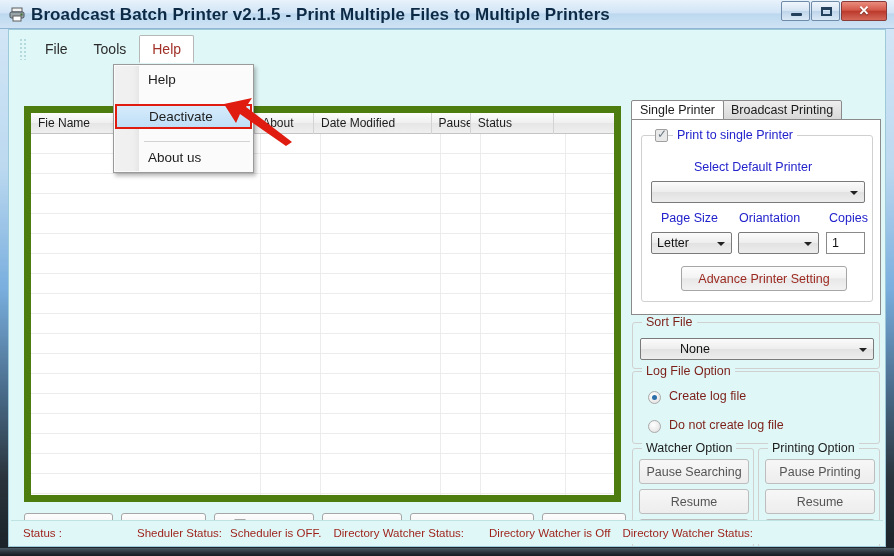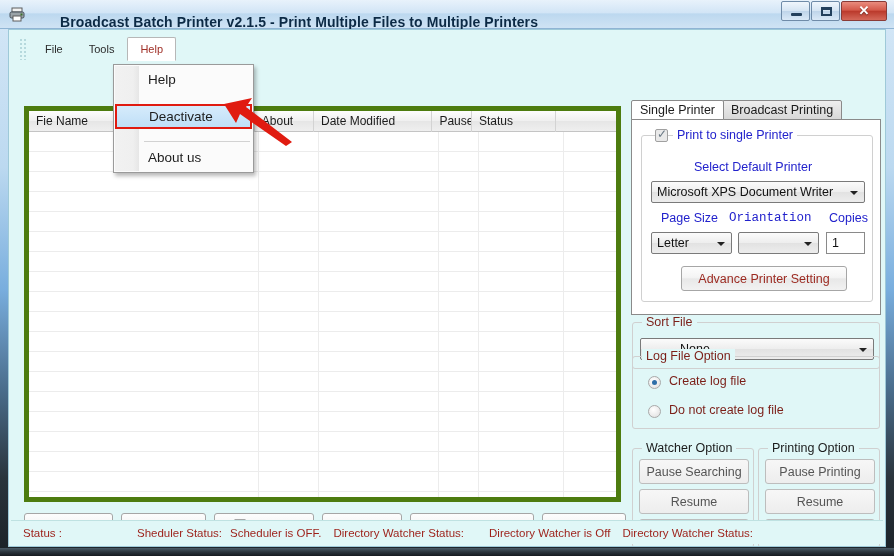--- a/index.html
+++ b/index.html
@@ -33,25 +33,24 @@
   
   .titlebar {
     position: absolute; left: 0; top: 0; width: 894px; height: 29px;
     background: linear-gradient(to bottom, #e8f2fb 0%, #d2e5f6 45%, #bcd8ef 50%, #cfe3f4 100%);
     border-bottom: 1px solid #8fb4d4;
   }
   .title-icon {
     position: absolute; left: 9px; top: 7px; width: 16px; height: 15px;
   }
   .title-text {
-    position: absolute; left: 31px; top: 14px;
-    font-size: 14px; color: #0c2a45; font-weight: 600;
+    position: absolute; left: 31px; top: 5px;
+    font-size: 17px; color: #0c2a45; font-weight: 600;
     letter-spacing: 0.1px;
     white-space: nowrap;
-    margin-left: 29px;
   }
   .win-buttons { position: absolute; right: 7px; top: 1px; display: flex; }
   .win-btn {
     width: 29px; height: 20px; margin-left: 1px;
     border: 1px solid #6f8ba8; border-radius: 2px;
     background: linear-gradient(to bottom, #f0f6fc 0%, #d6e5f3 48%, #bfd5ea 52%, #dae9f7 100%);
     position: relative;
   }
   .win-btn.close {
     width: 46px;
@@ -91,21 +90,21 @@
     position: absolute; left: 2px; top: 2px; width: 872px; height: 33px;
     background: #e0f7f7;
     display: flex; align-items: center;
   }
   .menu-grip {
     width: 9px; height: 22px; margin-left: 8px; margin-right: 4px;
     background-image: radial-gradient(circle, #b6d9dd 1px, transparent 1.2px);
     background-size: 4px 4px;
   }
   .menu-item {
-    padding: 6px 13px; font-size: 11px; color: #2b2b2b;
+    padding: 6px 13px; font-size: 14px; color: #2b2b2b;
     cursor: default; white-space: nowrap;
   }
   .menu-item.active {
     color: #a03028;
     background: #ffffff;
     border: 1px solid #b7b7b7;
     border-bottom: 1px solid #ffffff;
     border-radius: 2px 2px 0 0;
     padding: 5px 12px;
     position: relative; z-index: 31;
@@ -146,21 +145,21 @@
   }
 
   
   .anno-arrow { position: absolute; left: 222px; top: 92px; z-index: 60; pointer-events: none; }
 
   
   .filelist {
     position: absolute; left: 15px; top: 76px;
     width: 597px; height: 396px;
     background: #ffffff;
-    border: 5px solid #4d7c0f;
+    border: 7px solid #4d7c0f;
     overflow: hidden;
   }
   .lv-header {
     position: absolute; left: 0; top: 0; width: 100%; height: 21px;
     background: linear-gradient(to bottom, #fdfdfd 0%, #f0f0f0 48%, #e6e6e6 52%, #efefef 100%);
     border-bottom: 1px solid #c4c4c4;
     display: flex;
   }
   .lv-col {
     height: 21px; line-height: 20px;
@@ -397,26 +396,25 @@
         </div>
 
         <div class="tabpage">
 
           <div class="groupbox" style="left:9px; top:15px; width:232px; height:167px;">
             <span class="chk" style="left:13px; top:-7px;"></span>
             <span class="gb-title blue" style="left:31px;">Print to single Printer</span>
 
             <span class="lbl blue" style="left:52px; top:24px;">Select Default Printer</span>
             <div class="combo" style="left:9px; top:45px; width:214px;">
-              <span>Microsoft XPS Document Writer</span>
               <span class="arrow"></span>
             </div>
 
             <span class="lbl blue" style="left:19px; top:75px;">Page Size</span>
-            <span class="lbl blue" style="left:87px; top:75px;font-family:Liberation Mono, monospace;">Oriantation</span>
+            <span class="lbl blue" style="left:97px; top:75px;">Oriantation</span>
             <span class="lbl blue" style="left:187px; top:75px;">Copies</span>
 
             <div class="combo" style="left:9px; top:96px; width:81px;">
               <span>Letter</span>
               <span class="arrow"></span>
             </div>
             <div class="combo" style="left:96px; top:96px; width:81px;">
               <span></span>
               <span class="arrow"></span>
             </div>
@@ -429,21 +427,21 @@
         </div>
 
         <div class="groupbox" style="left:1px; top:222px; width:248px; height:47px;">
           <span class="gb-title cyanbg maroon">Sort File</span>
           <div class="combo" style="left:7px; top:15px; width:234px;padding-left:39px;">
             <span>None</span>
             <span class="arrow"></span>
           </div>
         </div>
 
-        <div class="groupbox" style="left:1px; top:256px; width:248px; height:73px;">
+        <div class="groupbox" style="left:1px; top:271px; width:248px; height:73px;">
           <span class="gb-title cyanbg maroon">Log File Option</span>
           <span class="radio on" style="left:15px; top:19px;"></span>
           <span class="lbl maroon" style="left:36px; top:17px;">Create log file</span>
           <span class="radio" style="left:15px; top:48px;"></span>
           <span class="lbl maroon" style="left:36px; top:46px;">Do not create log file</span>
         </div>
 
         <div class="groupbox" style="left:1px; top:348px; width:122px; height:100px;">
           <span class="gb-title cyanbg">Watcher Option</span>
           <div class="btn disabled" style="left:6px; top:10px; width:110px; height:25px;">Pause Searching</div>

